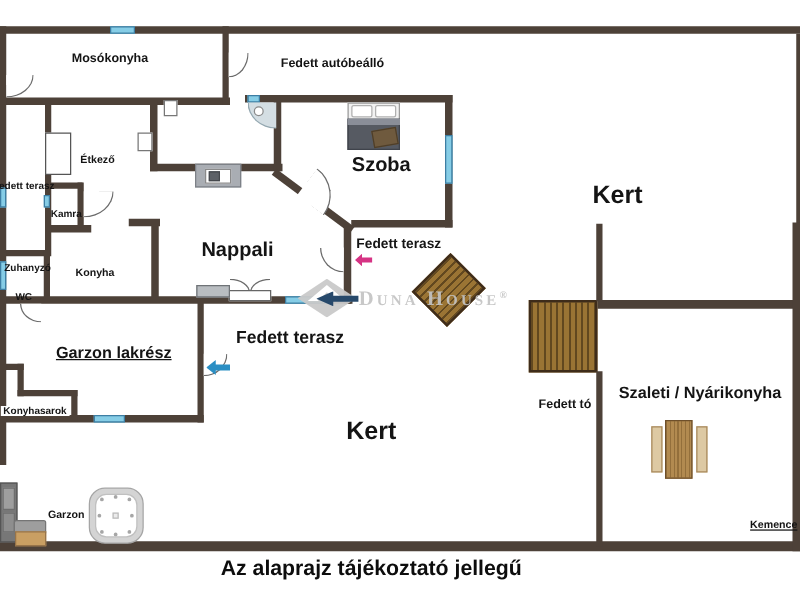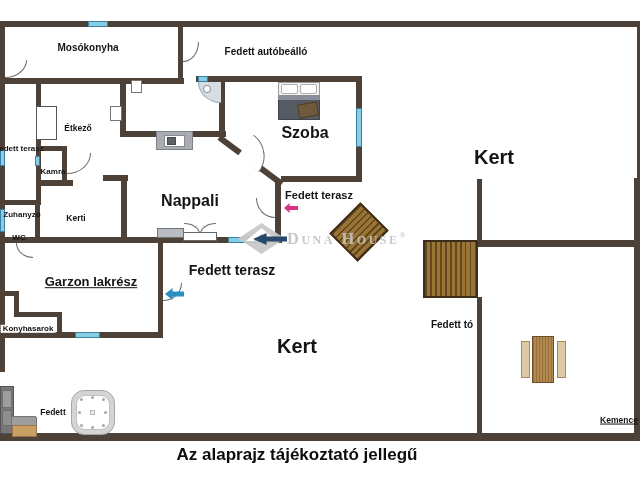--- a/index.html
+++ b/index.html
@@ -130,26 +130,27 @@
     <div class="abs " style="left: 557px; top: 341px; width: 9px; height: 37px; background: rgb(221, 201, 163); border: 1px solid rgb(168, 137, 93); border-radius: 0px; z-index: 40;"></div>
     <div class="abs label" style="left: 88px; top: 48px; font-size: 10px; z-index: 50;">Mosókonyha</div>
     <div class="abs label" style="left: 266px; top: 52px; font-size: 10px; z-index: 50;">Fedett autóbeálló</div>
     <div class="abs label" style="left: 305px; top: 133px; font-size: 16px; z-index: 50;">Szoba</div>
     <div class="abs label" style="left: 494px; top: 157px; font-size: 20px; z-index: 50;">Kert</div>
     <div class="abs label" style="left: 78px; top: 128px; font-size: 8.5px; z-index: 50;">Étkező</div>
     <div class="abs label" style="left: 19px; top: 149px; font-size: 8px; z-index: 50;">Fedett terasz</div>
     <div class="abs label" style="left: 53px; top: 172px; font-size: 8px; z-index: 50;">Kamra</div>
     <div class="abs label" style="left: 22px; top: 215px; font-size: 8px; z-index: 50; text-align: right;">Zuhanyzó</div>
     <div class="abs label" style="left: 19px; top: 238px; font-size: 8px; z-index: 50;">WC</div>
-    <div class="abs label" style="left: 76px; top: 218px; font-size: 8.5px; z-index: 50;">Kerti</div>
+    <div class="abs label" style="left: 76px; top: 218px; font-size: 8.5px; z-index: 50;">Konyha</div>
     <div class="abs label" style="left: 190px; top: 201px; font-size: 16px; z-index: 50;">Nappali</div>
     <div class="abs label" style="left: 319px; top: 196px; font-size: 11px; z-index: 50;">Fedett terasz</div>
     <div class="abs label" style="left: 232px; top: 270px; font-size: 14px; z-index: 50;">Fedett terasz</div>
     <div class="abs label" style="left: 91px; top: 282px; font-size: 13px; z-index: 50; text-decoration: underline;">Garzon lakrész</div>
     <div class="abs label bgw" style="left: 28px; top: 329px; font-size: 8px; z-index: 50;">Konyhasarok</div>
     <div class="abs label" style="left: 297px; top: 346px; font-size: 20px; z-index: 50;">Kert</div>
-    <div class="abs label" style="left: 53px; top: 412px; font-size: 8.5px; z-index: 50;">Fedett</div>
+    <div class="abs label" style="left: 53px; top: 412px; font-size: 8.5px; z-index: 50;">Garzon</div>
     <div class="abs label" style="left: 452px; top: 325px; font-size: 10px; z-index: 50;">Fedett tó</div>
+    <div class="abs label" style="left: 560px; top: 314px; font-size: 13px; z-index: 50;">Szaleti / Nyárikonyha</div>
     <div class="abs label" style="left: 619px; top: 420px; font-size: 8.5px; z-index: 50; text-decoration: underline;">Kemence</div>
     <div class="abs arrow" style="left: 253px; top: 233px; width: 34px; height: 12px; background: rgb(39, 73, 107); z-index: 65;"></div>
     <div class="abs arrow" style="left: 165px; top: 288px; width: 19px; height: 12px; background: rgb(43, 143, 196); z-index: 65;"></div>
     <div class="abs arrow" style="left: 284px; top: 203px; width: 14px; height: 10px; background: rgb(214, 51, 132); z-index: 65;"></div>
   </div>
 
 </body></html>

